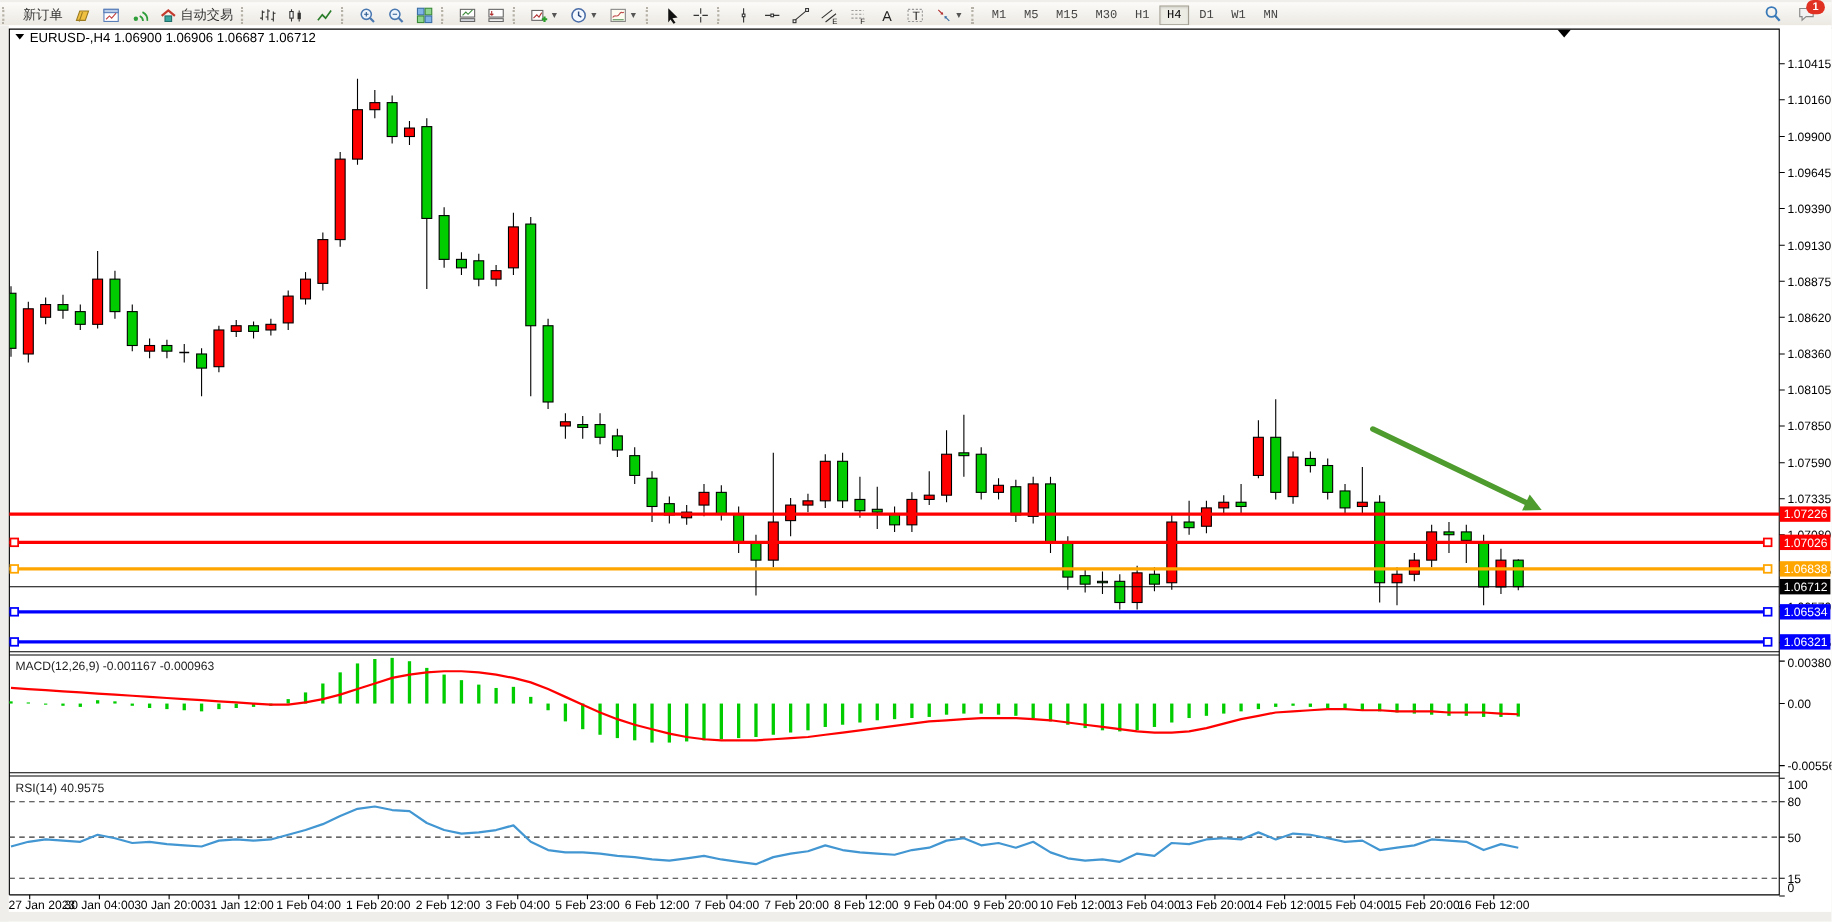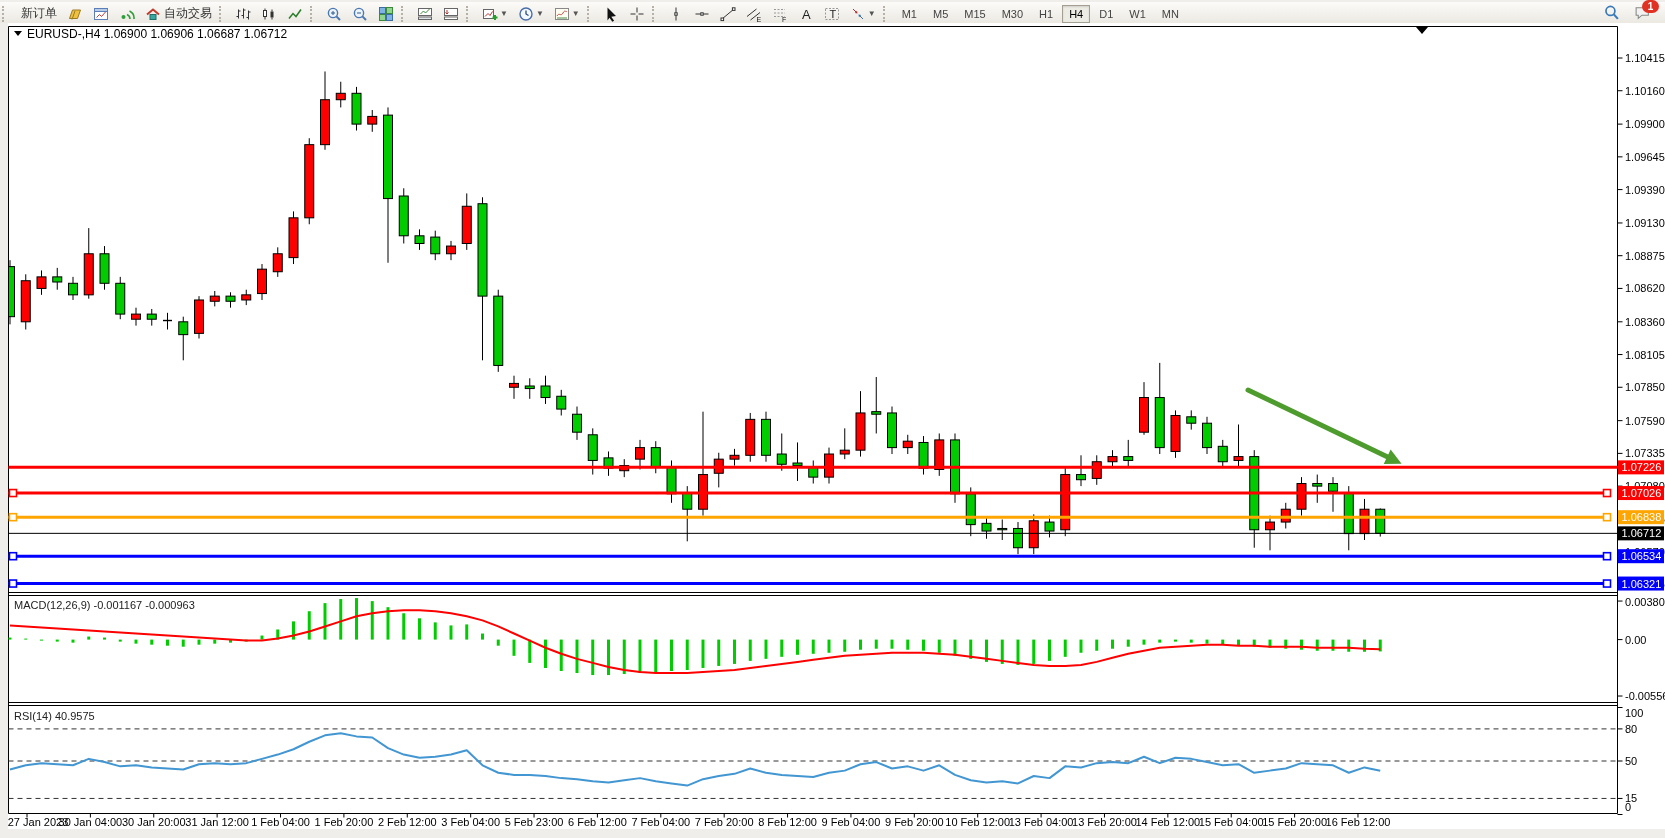--- a/index.html
+++ b/index.html
@@ -6,21 +6,21 @@
     font-family:"Liberation Sans",sans-serif;-webkit-font-smoothing:antialiased;}
   #toolbar{position:absolute;left:0;top:2px;width:1665px;height:23px;
     background:linear-gradient(#fcfbf9,#eae7e0);border-bottom:1px solid #b9b5aa;
     display:flex;align-items:center;font-size:12px;color:#333;white-space:nowrap;}
   .grip{width:7px;height:16px;margin:0 2px;border-left:2px dotted #b5b1a6;}
   .tbtn{display:inline-flex;align-items:center;height:20px;padding:0 3px;margin:0 1px;
     border:1px solid transparent;border-radius:2px;cursor:default;}
   .tbtn svg{width:16px;height:16px;display:block;}
   .tbtn .lbl{margin-left:3px;}
   .dd{font-size:8px;color:#555;margin-left:2px;}
-  .tf{display:inline-block;padding:2px 6px;margin:0 1px;font-size:11px;color:#444;border:1px solid transparent;}
+  .tf{display:inline-block;padding:2px 6px;margin:0 1px;font-size:11px;color:#444;border:1px solid transparent;font-family:Liberation Mono, monospace;}
   .tf.active{border:1px solid #a39f93;background:#ecebe4;color:#000;box-shadow:inset 0 1px 2px rgba(0,0,0,.12);}
   #tb-right{margin-left:auto;display:flex;align-items:center;padding-right:14px;}
   .chatwrap{position:relative;margin-left:14px;}
   .badge{position:absolute;top:-4px;right:-8px;background:#e03123;color:#fff;border-radius:8px;
     min-width:13px;height:13px;font-size:10px;line-height:13px;text-align:center;padding:0 2px;font-weight:bold;}
   #chartsvg{position:absolute;left:0;top:23px;background:#fff;}
   text{font-family:"Liberation Sans",sans-serif;}
 </style>
 </head>
 <body>

